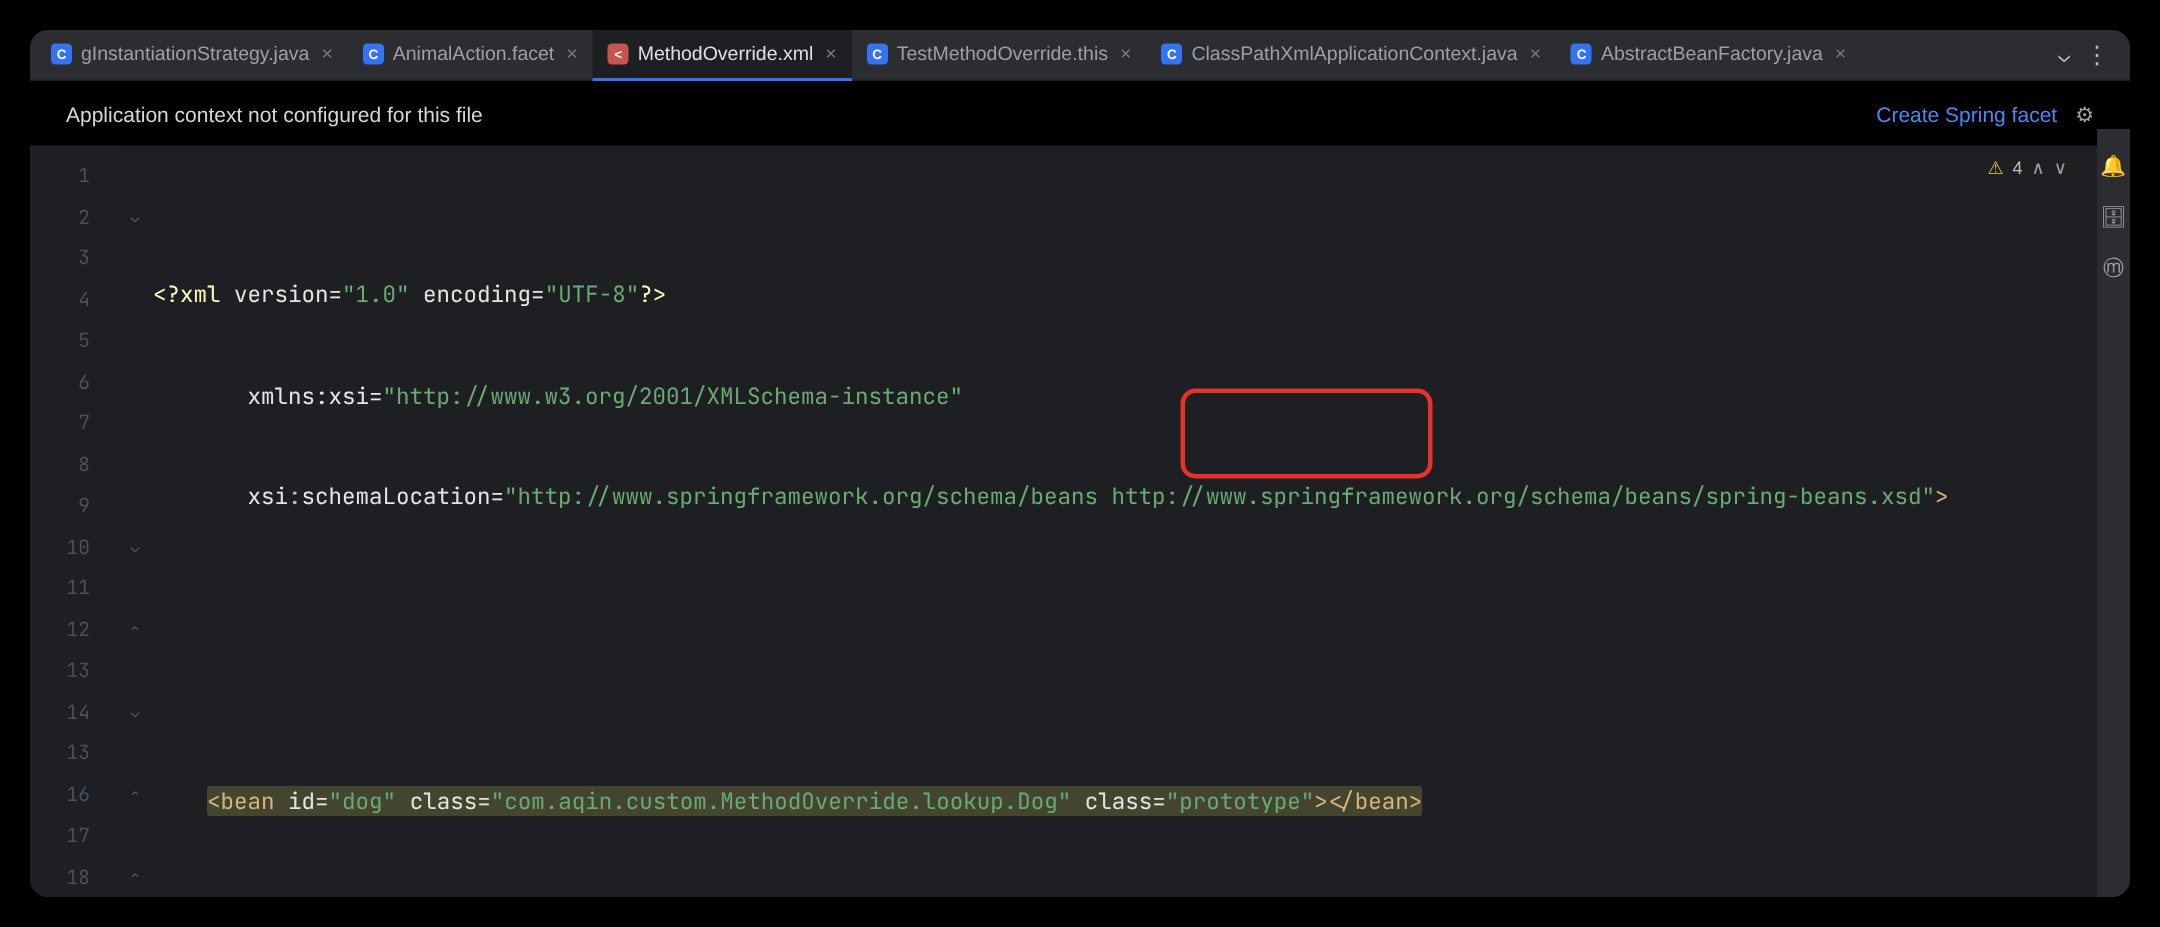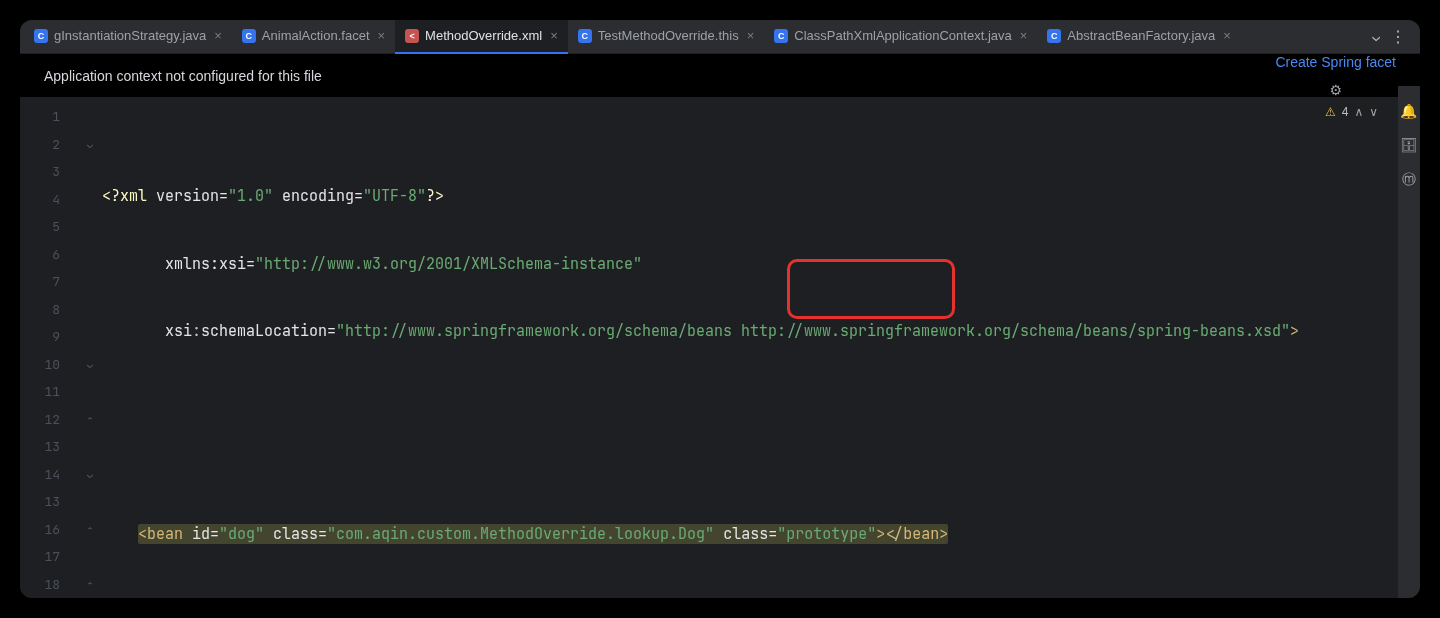--- a/index.html
+++ b/index.html
@@ -79,21 +79,20 @@
     font-family: -apple-system, BlinkMacSystemFont, "Segoe UI", sans-serif;
     font-size: 14px;
     padding: 6px 24px;
     height: 43px;
   }
   .banner-actions {
     margin-left: auto;
     display: flex;
     align-items: center;
     gap: 12px;
-    flex-direction: column;
   }
   .banner-link { color: #4a88f0; cursor: pointer; }
   .gear { color: #9da0a8; font-size: 14px; }
   .editor {
     flex: 1;
     display: flex;
     position: relative;
     overflow: hidden;
   }
   .gutter {

